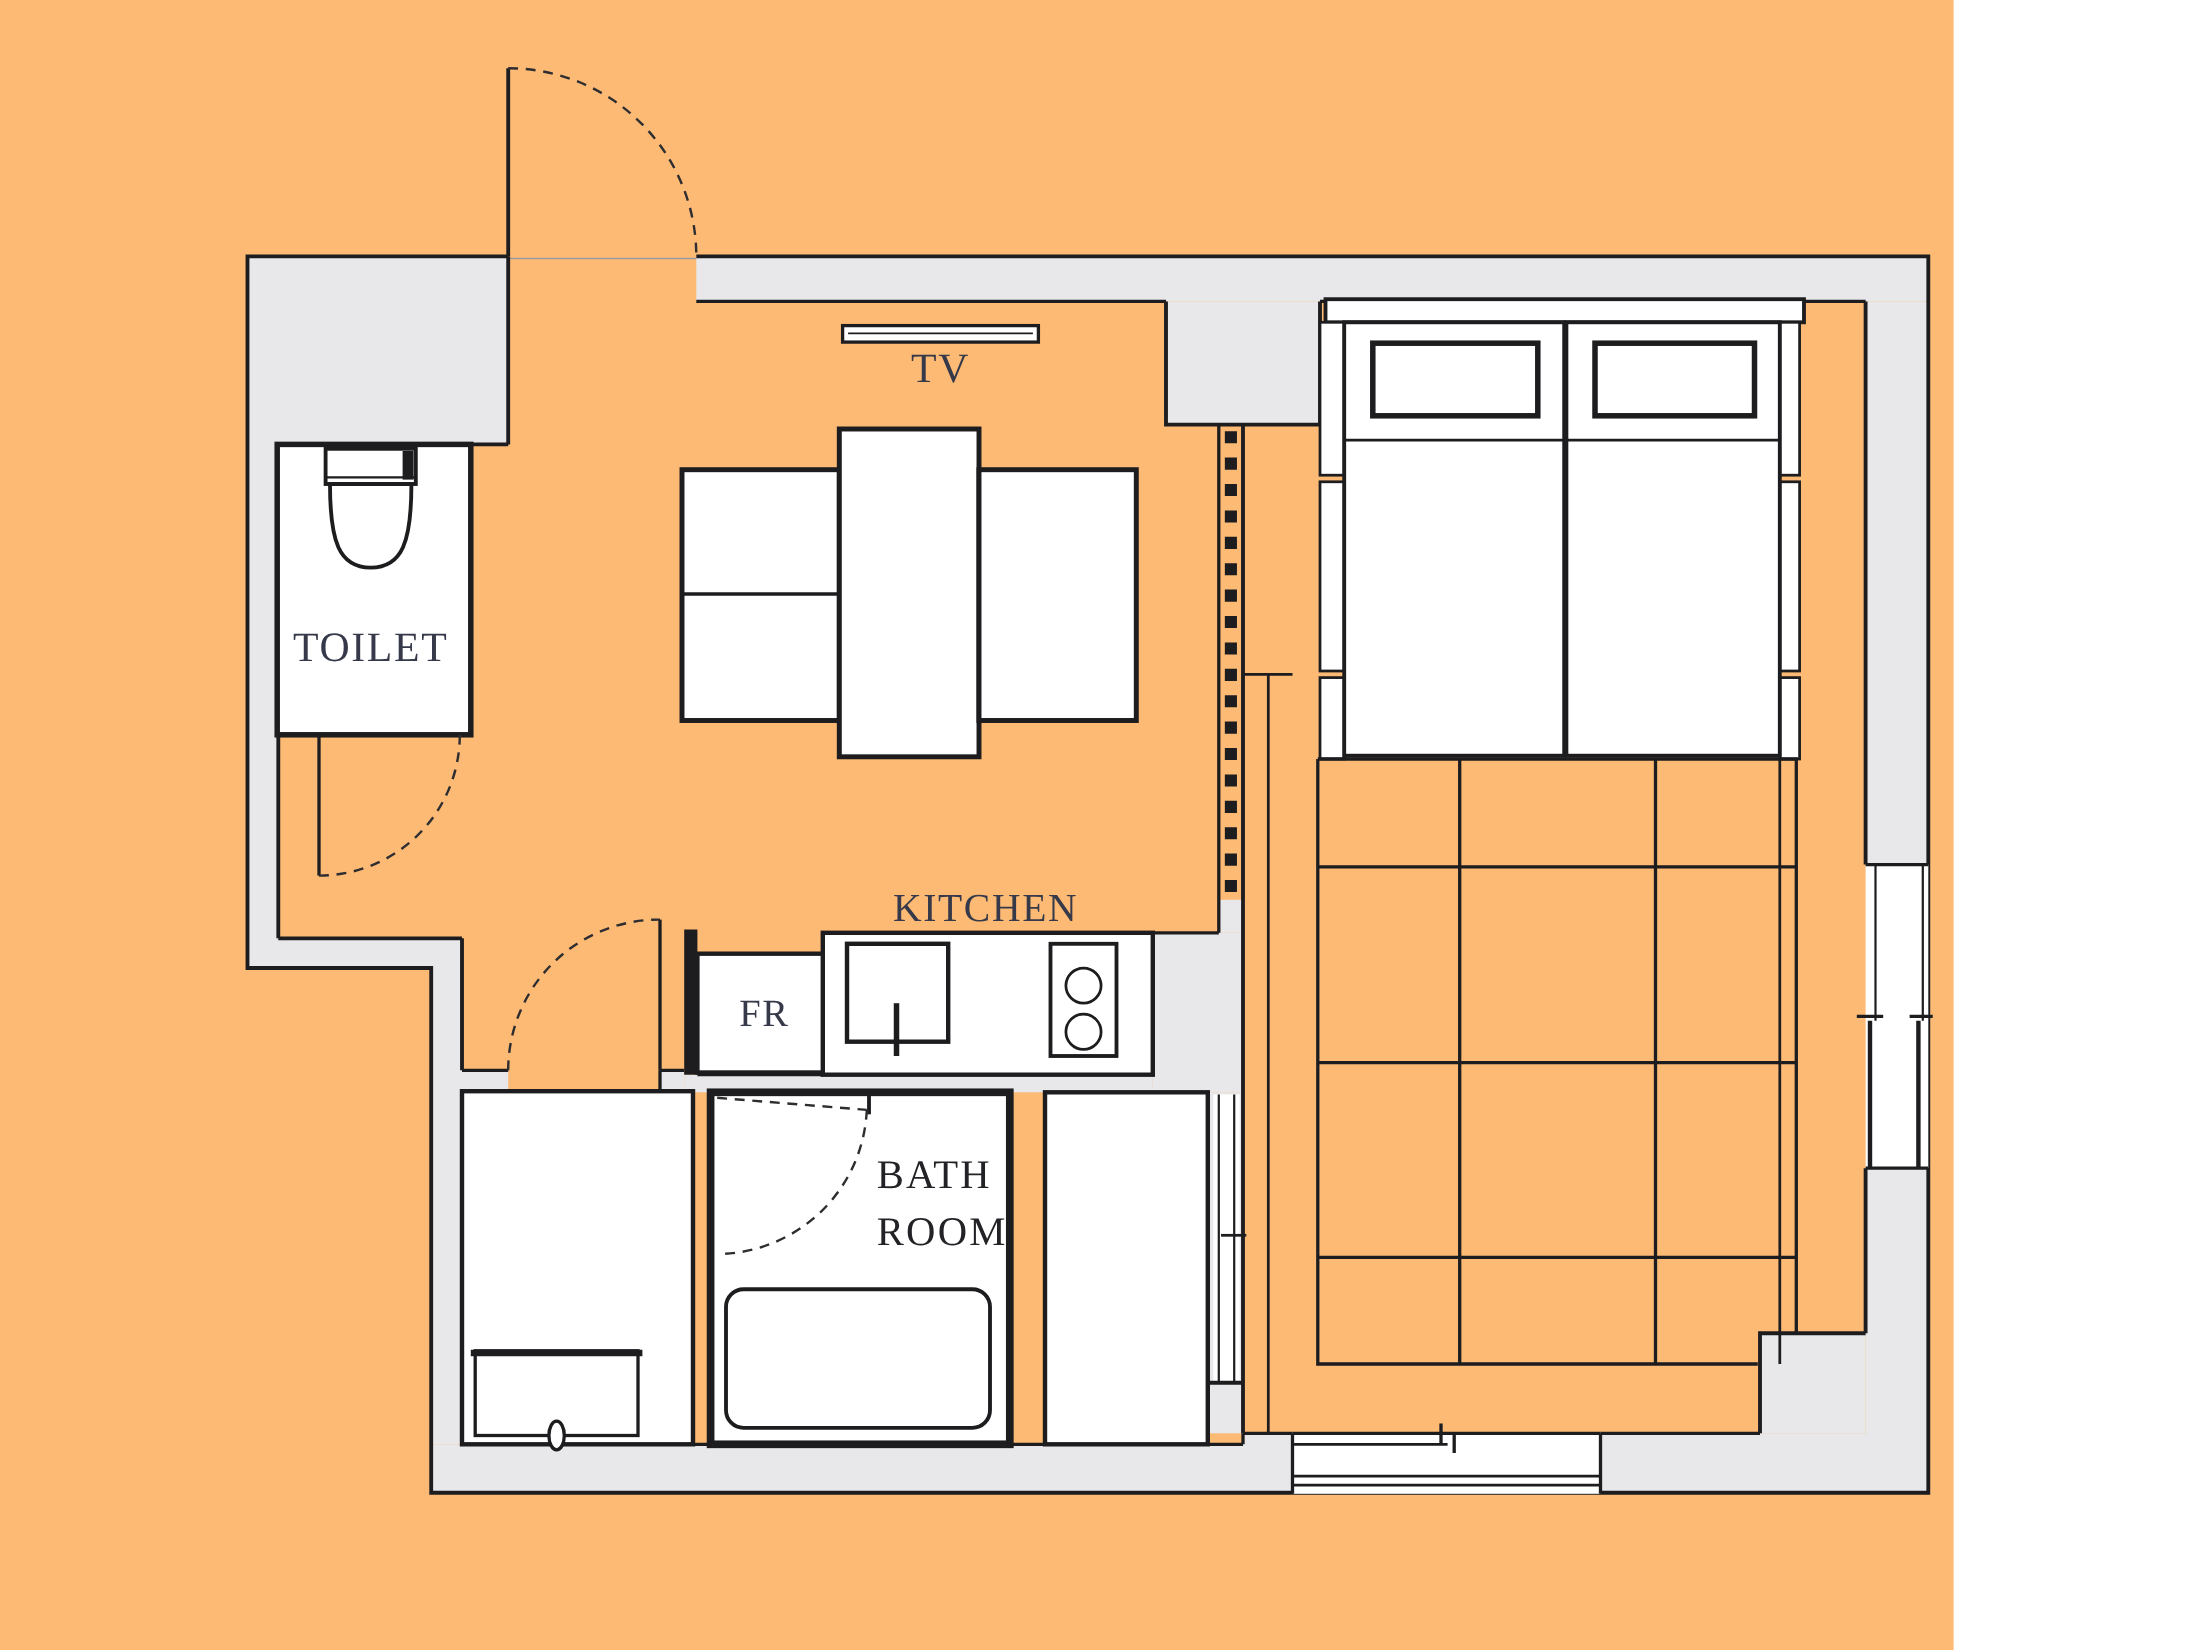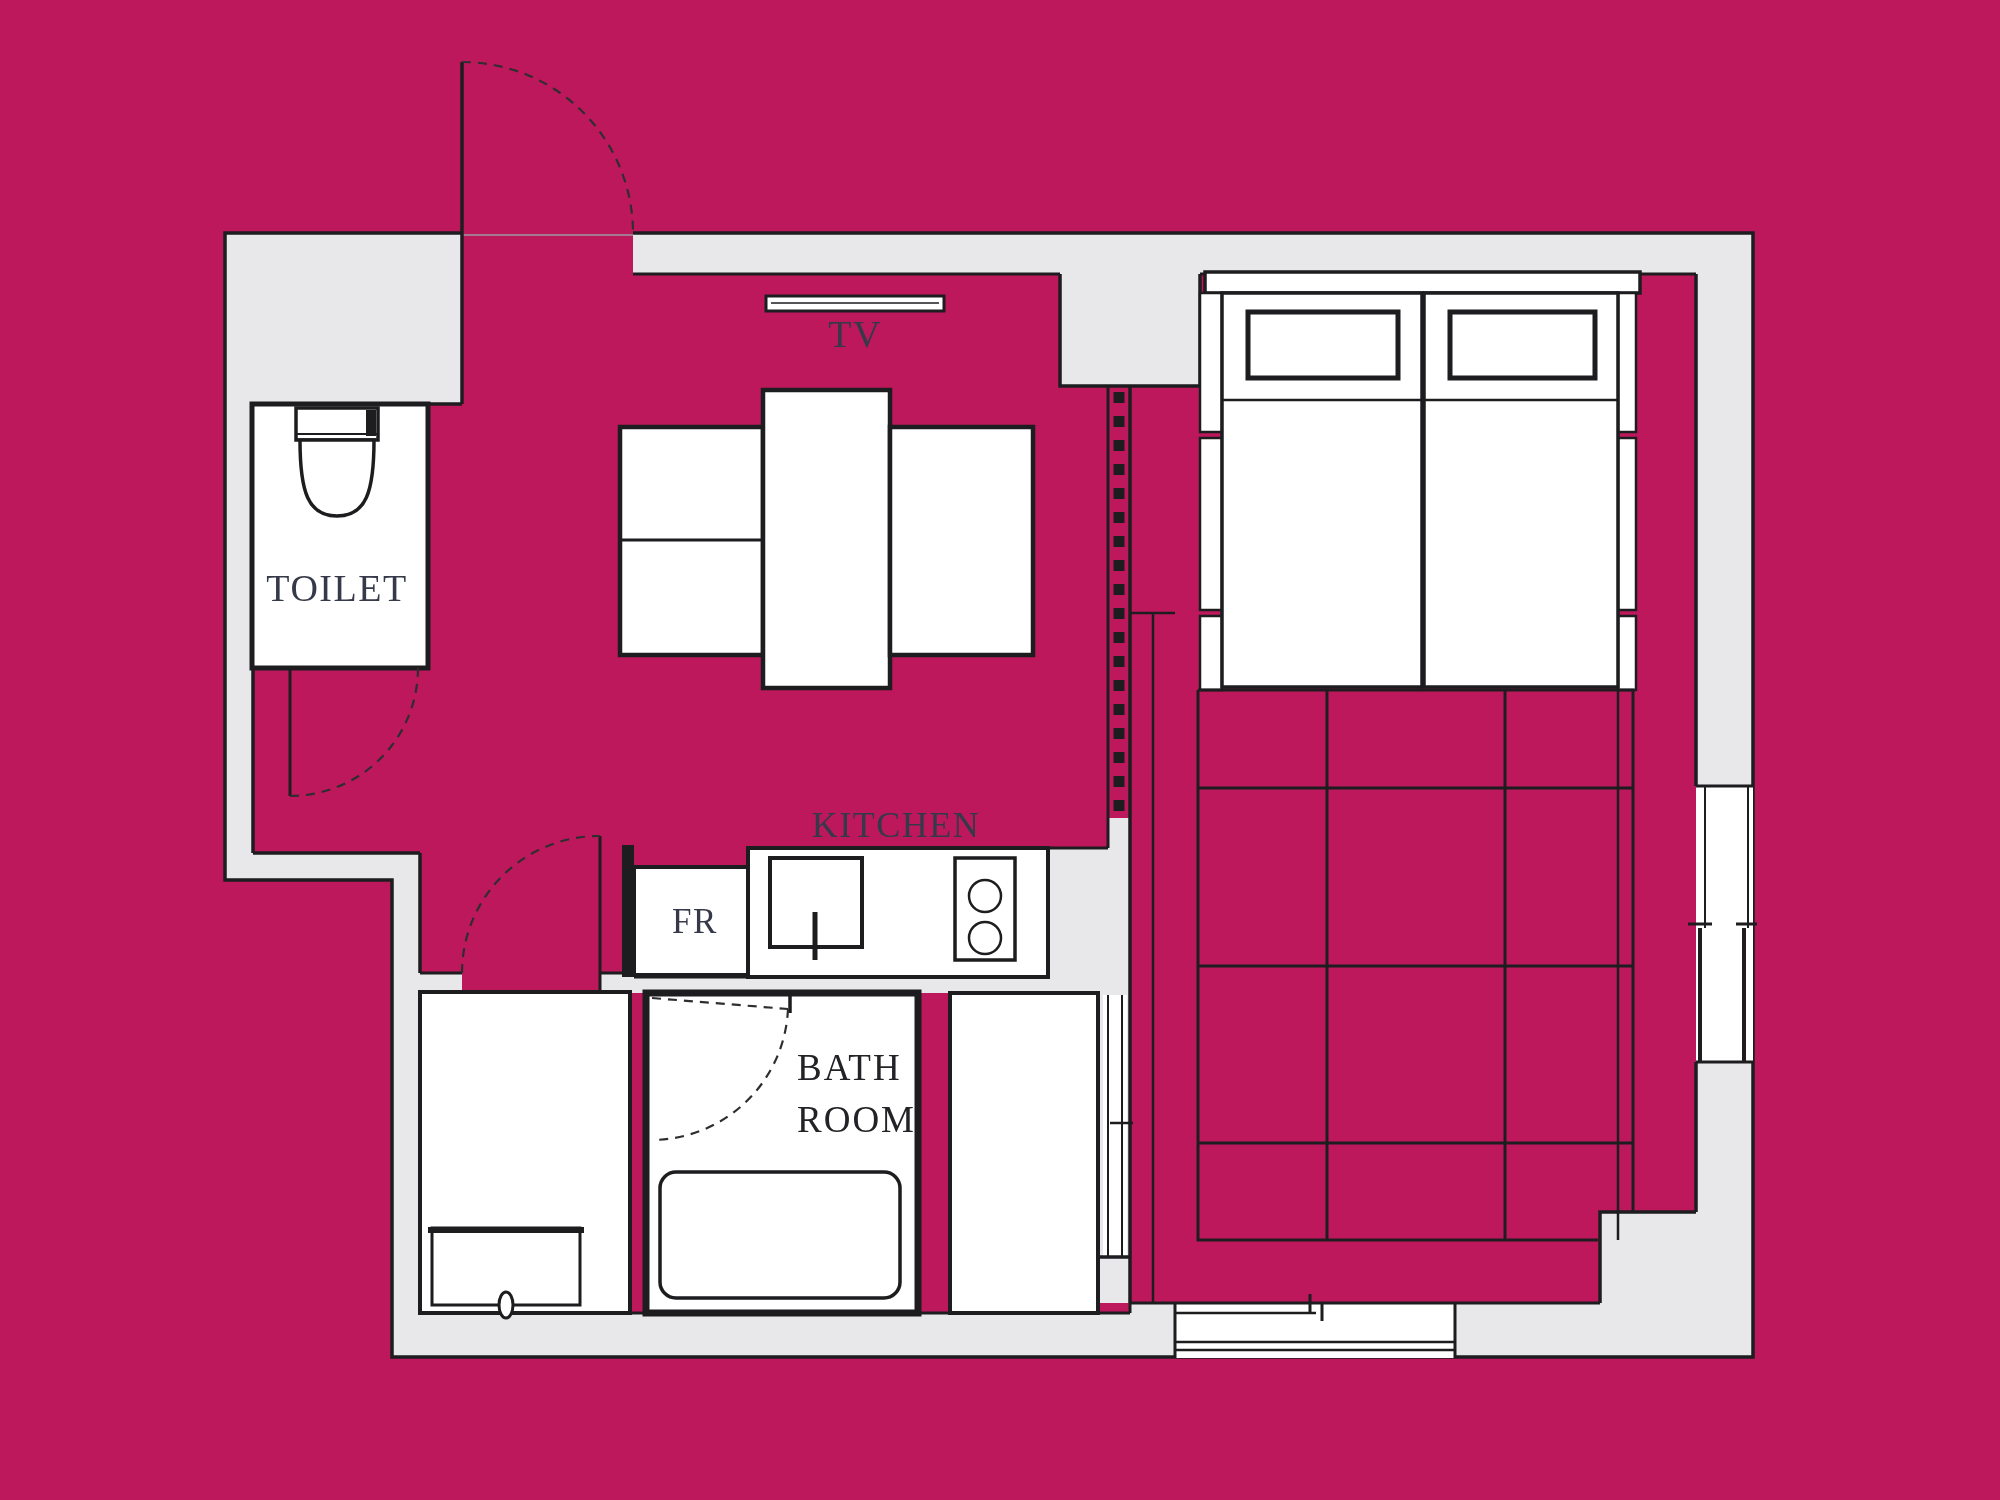--- a/index.html
+++ b/index.html
@@ -1,16 +1,16 @@
 <!DOCTYPE html>
 <html><head>
 <meta charset="utf-8">
 <style>
   html,body{margin:0;padding:0;background:#ffffff;}
-  .stage{width:2000px;height:1500px;position:relative;background:#be185d;text-decoration:underline;}
+  .stage{width:1776px;height:1500px;position:relative;background:#fdba74;text-decoration:underline;}
   svg{display:block;}
   .wallfill{fill:#e8e8ea;stroke:none;}
   .wl{stroke:#1d1d20;fill:none;stroke-linecap:butt;}
   .roomw{fill:#ffffff;stroke:#1d1d20;}
   .white{fill:#ffffff;stroke:none;}
   .fixture{fill:#ffffff;stroke:#1d1d20;}
   .blackfill{fill:#1d1d20;stroke:none;}
   .arc{stroke:#2e2e31;fill:none;stroke-width:2.2;stroke-dasharray:9 7;}
   .leaf{stroke:#1d1d20;fill:none;}
   .track{stroke:#1d1d20;stroke-width:11;stroke-dasharray:11 13;fill:none;}

